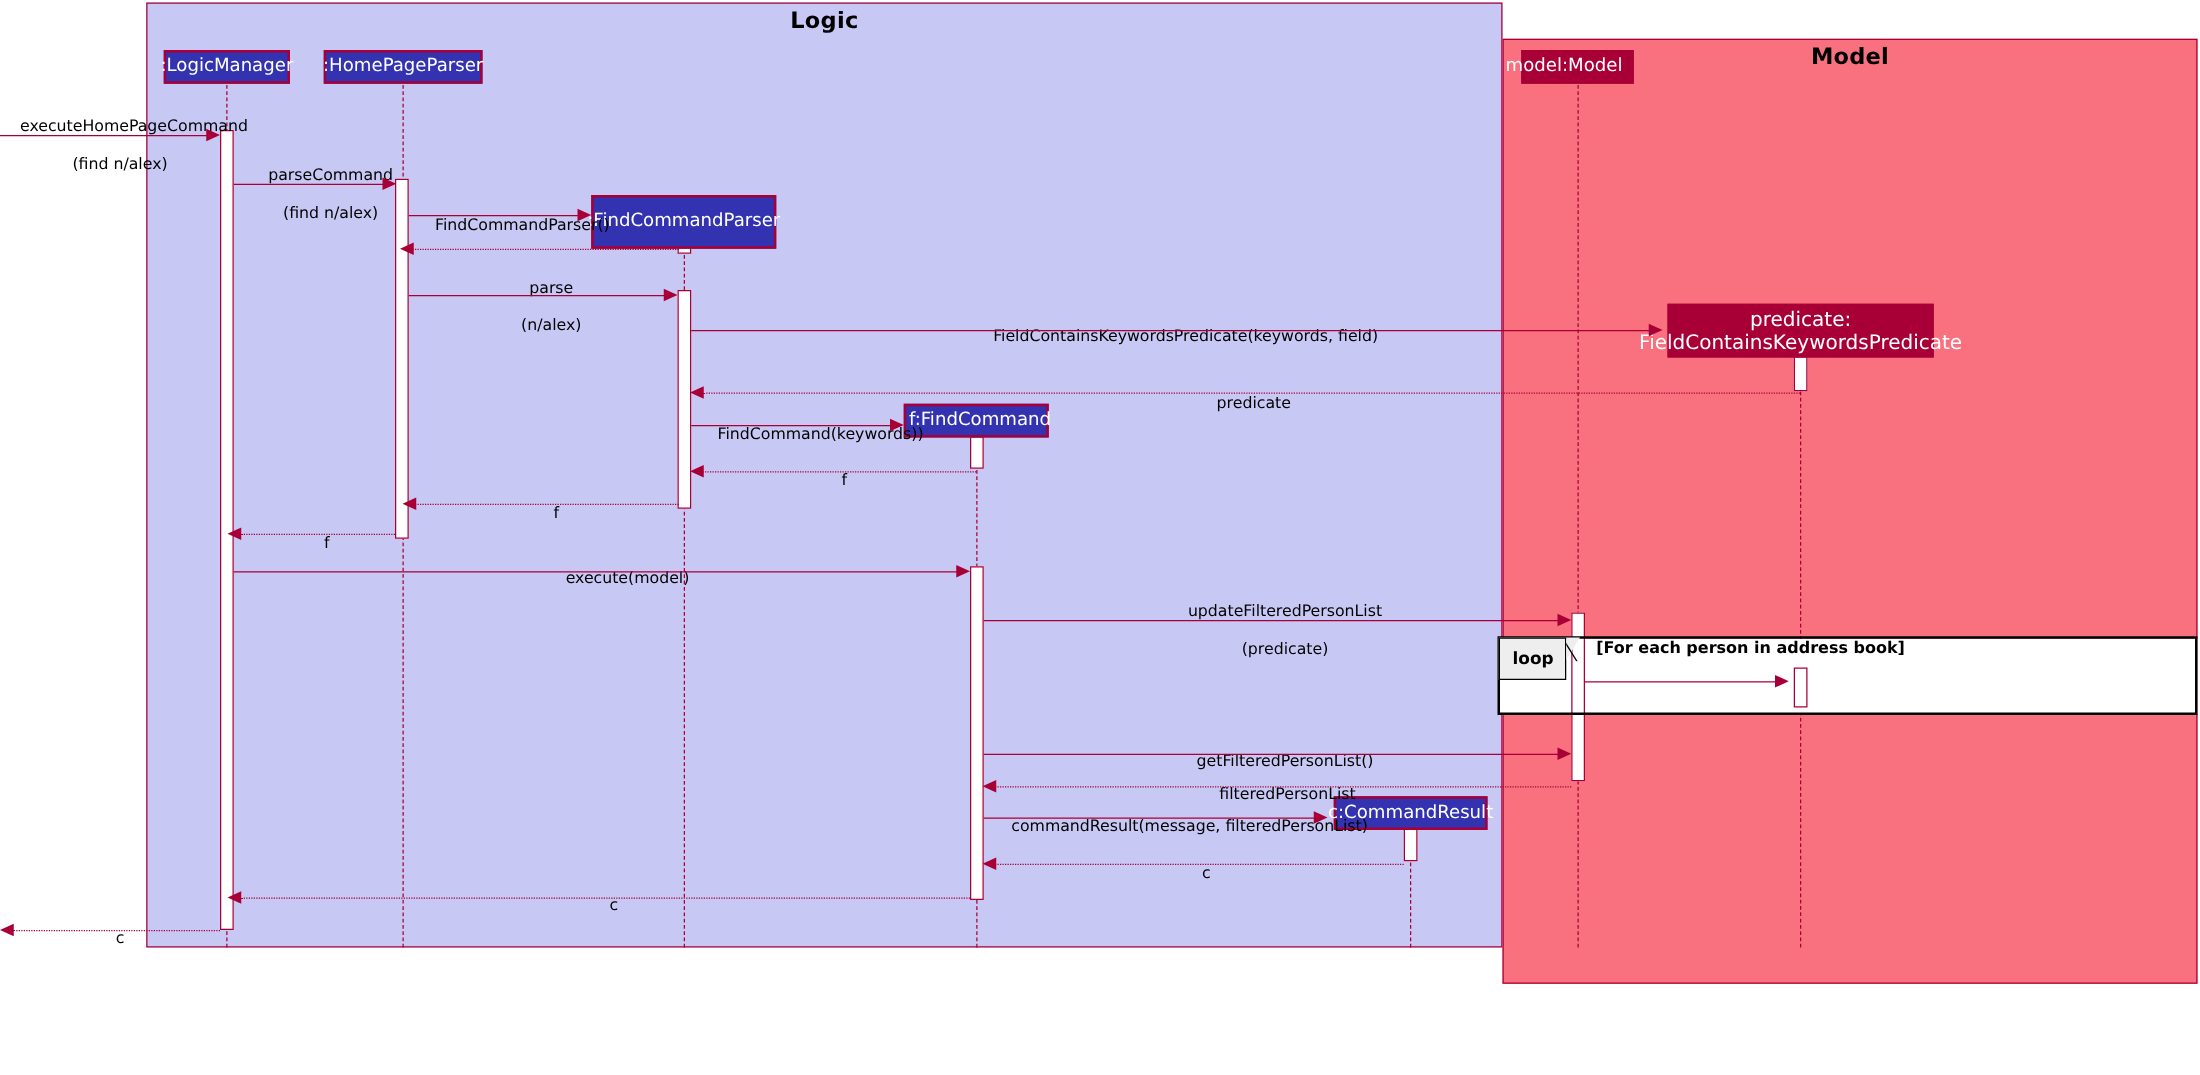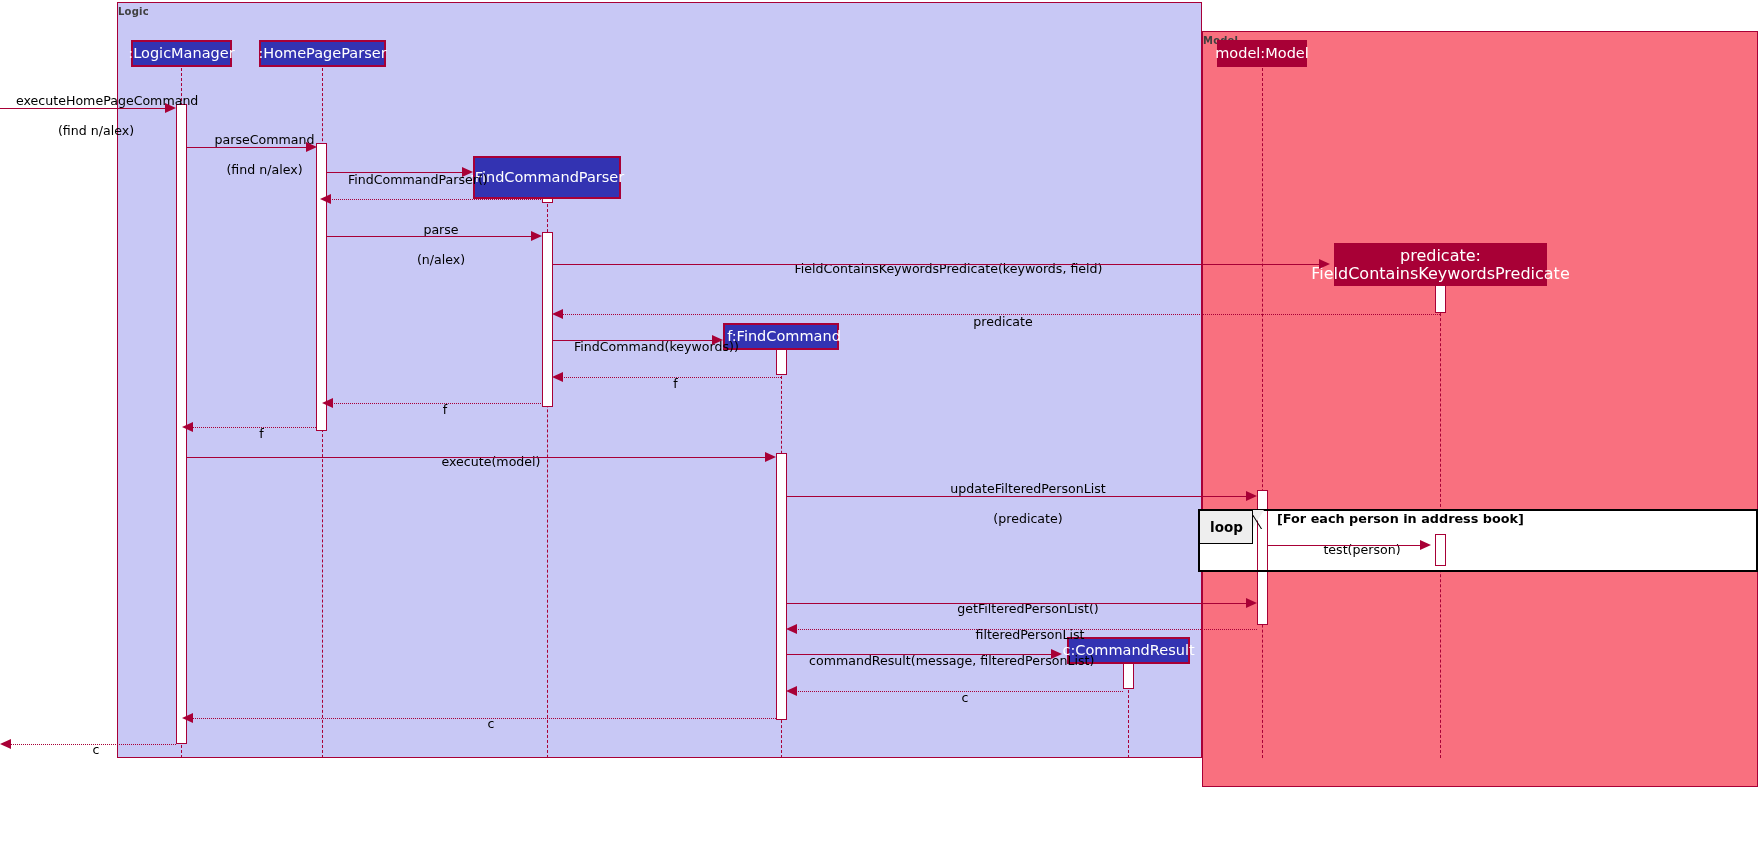--- a/index.html
+++ b/index.html
@@ -1,22 +1,22 @@
 <!DOCTYPE html>
 <html><head>
 <meta charset="utf-8">
 <style>
   html,body{margin:0;padding:0;background:#ffffff;}
   body{width:1760px;height:860px;font-family:"DejaVu Sans","Liberation Sans",sans-serif;}
   #diagram{position:relative;width:1760px;height:860px;overflow:hidden;background:#ffffff;}
 
   
   .pkg{position:absolute;box-sizing:border-box;}
-  .pkg-title{position:absolute;top:3px;left:0;width:100%;text-align:left;
-             font-weight:bold;font-size:10px;color:#404040;letter-spacing:.2px;}
+  .pkg-title{position:absolute;top:3px;left:0;width:100%;text-align:center;
+             font-weight:bold;font-size:18px;color:#000000;letter-spacing:.2px;}
   .pkg-logic{background:#C8C8F5;border:1.6px solid #A80036;}
   .pkg-model{background:#F9707F;border:1.6px solid #A80036;margin-top:29px;}
 
   
   .lifeline{position:absolute;width:0;border-left:1.6px dashed #A80036;}
 
   
   .act{position:absolute;background:#FFFFFF;border:1.4px solid #A80036;box-sizing:border-box;}
 
   
@@ -92,21 +92,21 @@
   </div>
 
   <div class="part part-blue" style="left:723px;top:323px;width:116px;height:27px;padding-left:13px;">
     <span>f:FindCommand</span>
   </div>
 
   <div class="part part-blue" style="left:1067px;top:637px;width:123px;height:27px;">
     <span>c:CommandResult</span>
   </div>
 
-  <div class="part part-dark" style="left:1217px;top:40px;width:90px;height:27px;">
+  <div class="part part-dark" style="left:1217px;top:40px;width:90px;height:27px;justify-content:flex-end;">
     <span>model:Model</span>
   </div>
 
   <div class="part part-dark two-line" style="left:1334px;top:243px;width:213px;height:43px;flex-direction:column;">
     <span>predicate:</span>
     <span>FieldContainsKeywordsPredicate</span>
   </div>
 
   <div class="msg-label" style="left:0px;top:79px;width:176px;">
     <span>executeHomePageCommand</span><br>
@@ -167,21 +167,21 @@
   </div>
   <div class="msg-line dotted" style="left:332px;top:403px;width:211px;"></div>
   <div class="arrow arrow-l" style="left:322px;top:398px;"></div>
 
   <div class="msg-label" style="left:190px;top:412px;width:127px;">
     <span>f</span>
   </div>
   <div class="msg-line dotted" style="left:192px;top:427px;width:124px;"></div>
   <div class="arrow arrow-l" style="left:182px;top:422px;"></div>
 
-  <div class="msg-label" style="left:188px;top:440px;width:590px;">
+  <div class="msg-label" style="left:188px;top:440px;width:590px;padding-left:11px;">
     <span>execute(model)</span>
   </div>
   <div class="msg-line" style="left:187px;top:457px;width:579px;"></div>
   <div class="arrow arrow-r" style="left:765px;top:452px;"></div>
 
   <div class="msg-label" style="left:788px;top:467px;width:464px;">
     <span>updateFilteredPersonList</span><br>
     <span>(predicate)</span>
   </div>
   <div class="msg-line" style="left:787px;top:496px;width:460px;"></div>
@@ -196,23 +196,20 @@
               box-shadow:none;">
   </div>
   <div style="position:absolute;left:1253px;top:510px;width:20px;height:19px;overflow:hidden;pointer-events:none;">
     <div style="position:absolute;left:-4px;top:-2px;width:25px;height:0;border-top:1.6px solid #000;
                 transform:rotate(58deg);transform-origin:left top;"></div>
   </div>
   <div class="frag-cond" style="left:1277px;top:511px;">
     <span>[For each person in address book]</span>
   </div>
 
-  <div class="msg-label" style="left:1268px;top:528px;width:172px;">
-    <span>test(person)</span>
-  </div>
   <div class="msg-line" style="left:1268px;top:545px;width:153px;"></div>
   <div class="arrow arrow-r" style="left:1420px;top:540px;"></div>
 
   <div class="msg-label" style="left:788px;top:587px;width:464px;">
     <span>getFilteredPersonList()</span>
   </div>
   <div class="msg-line" style="left:787px;top:603px;width:460px;"></div>
   <div class="arrow arrow-r" style="left:1246px;top:598px;"></div>
 
   <div class="msg-label" style="left:790px;top:613px;width:464px;">

